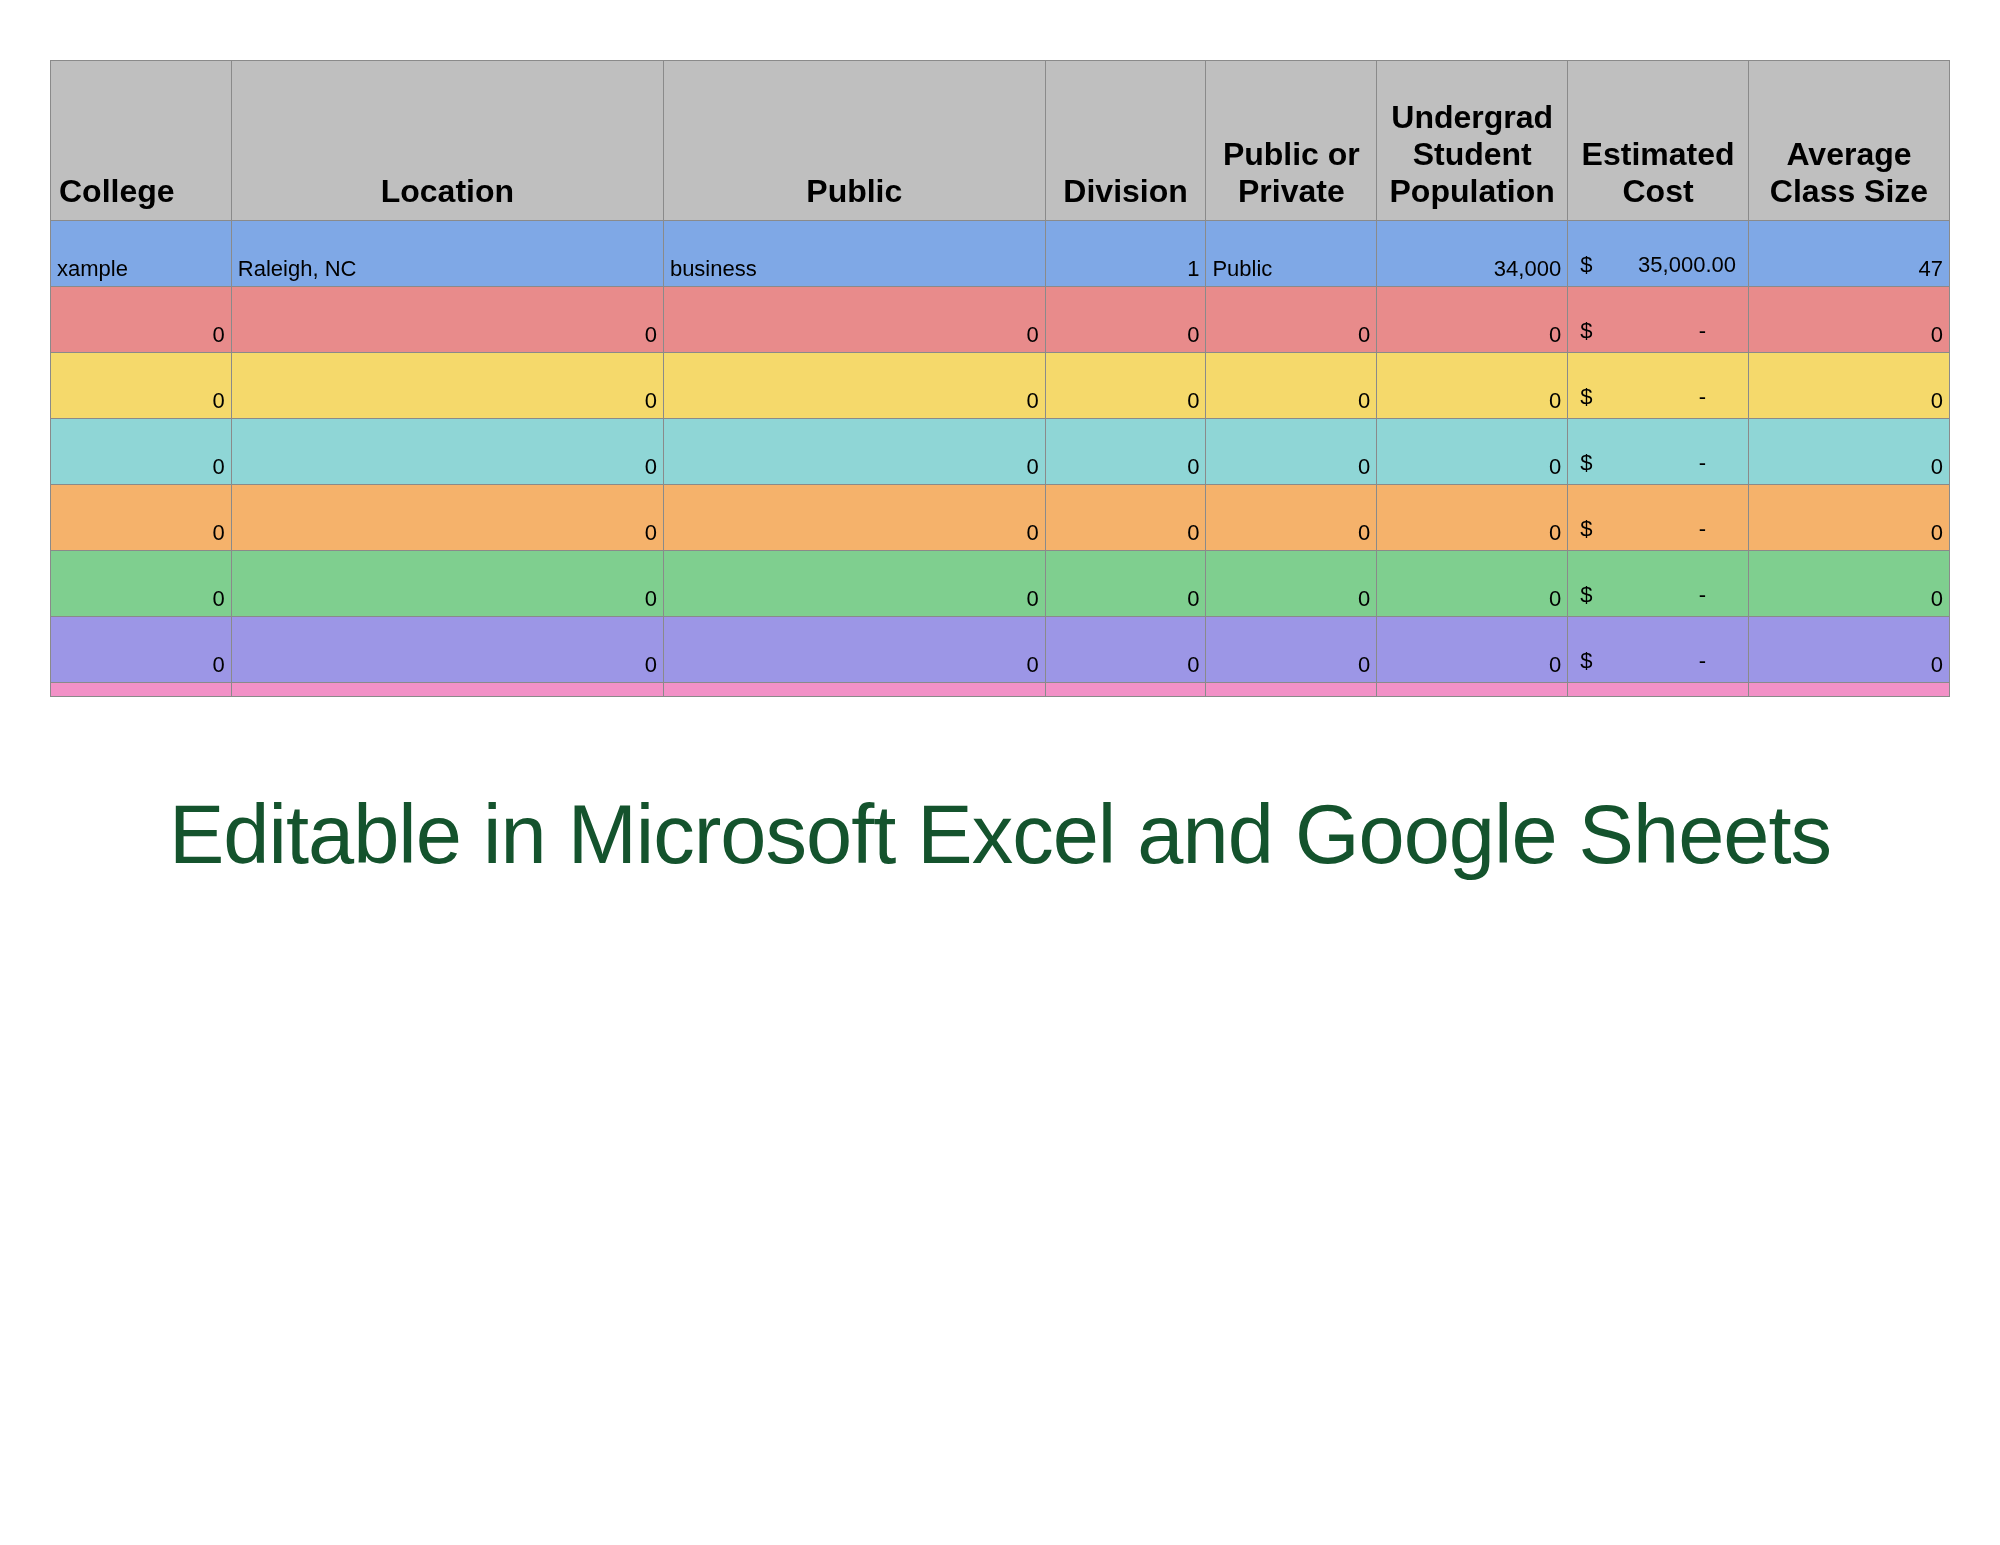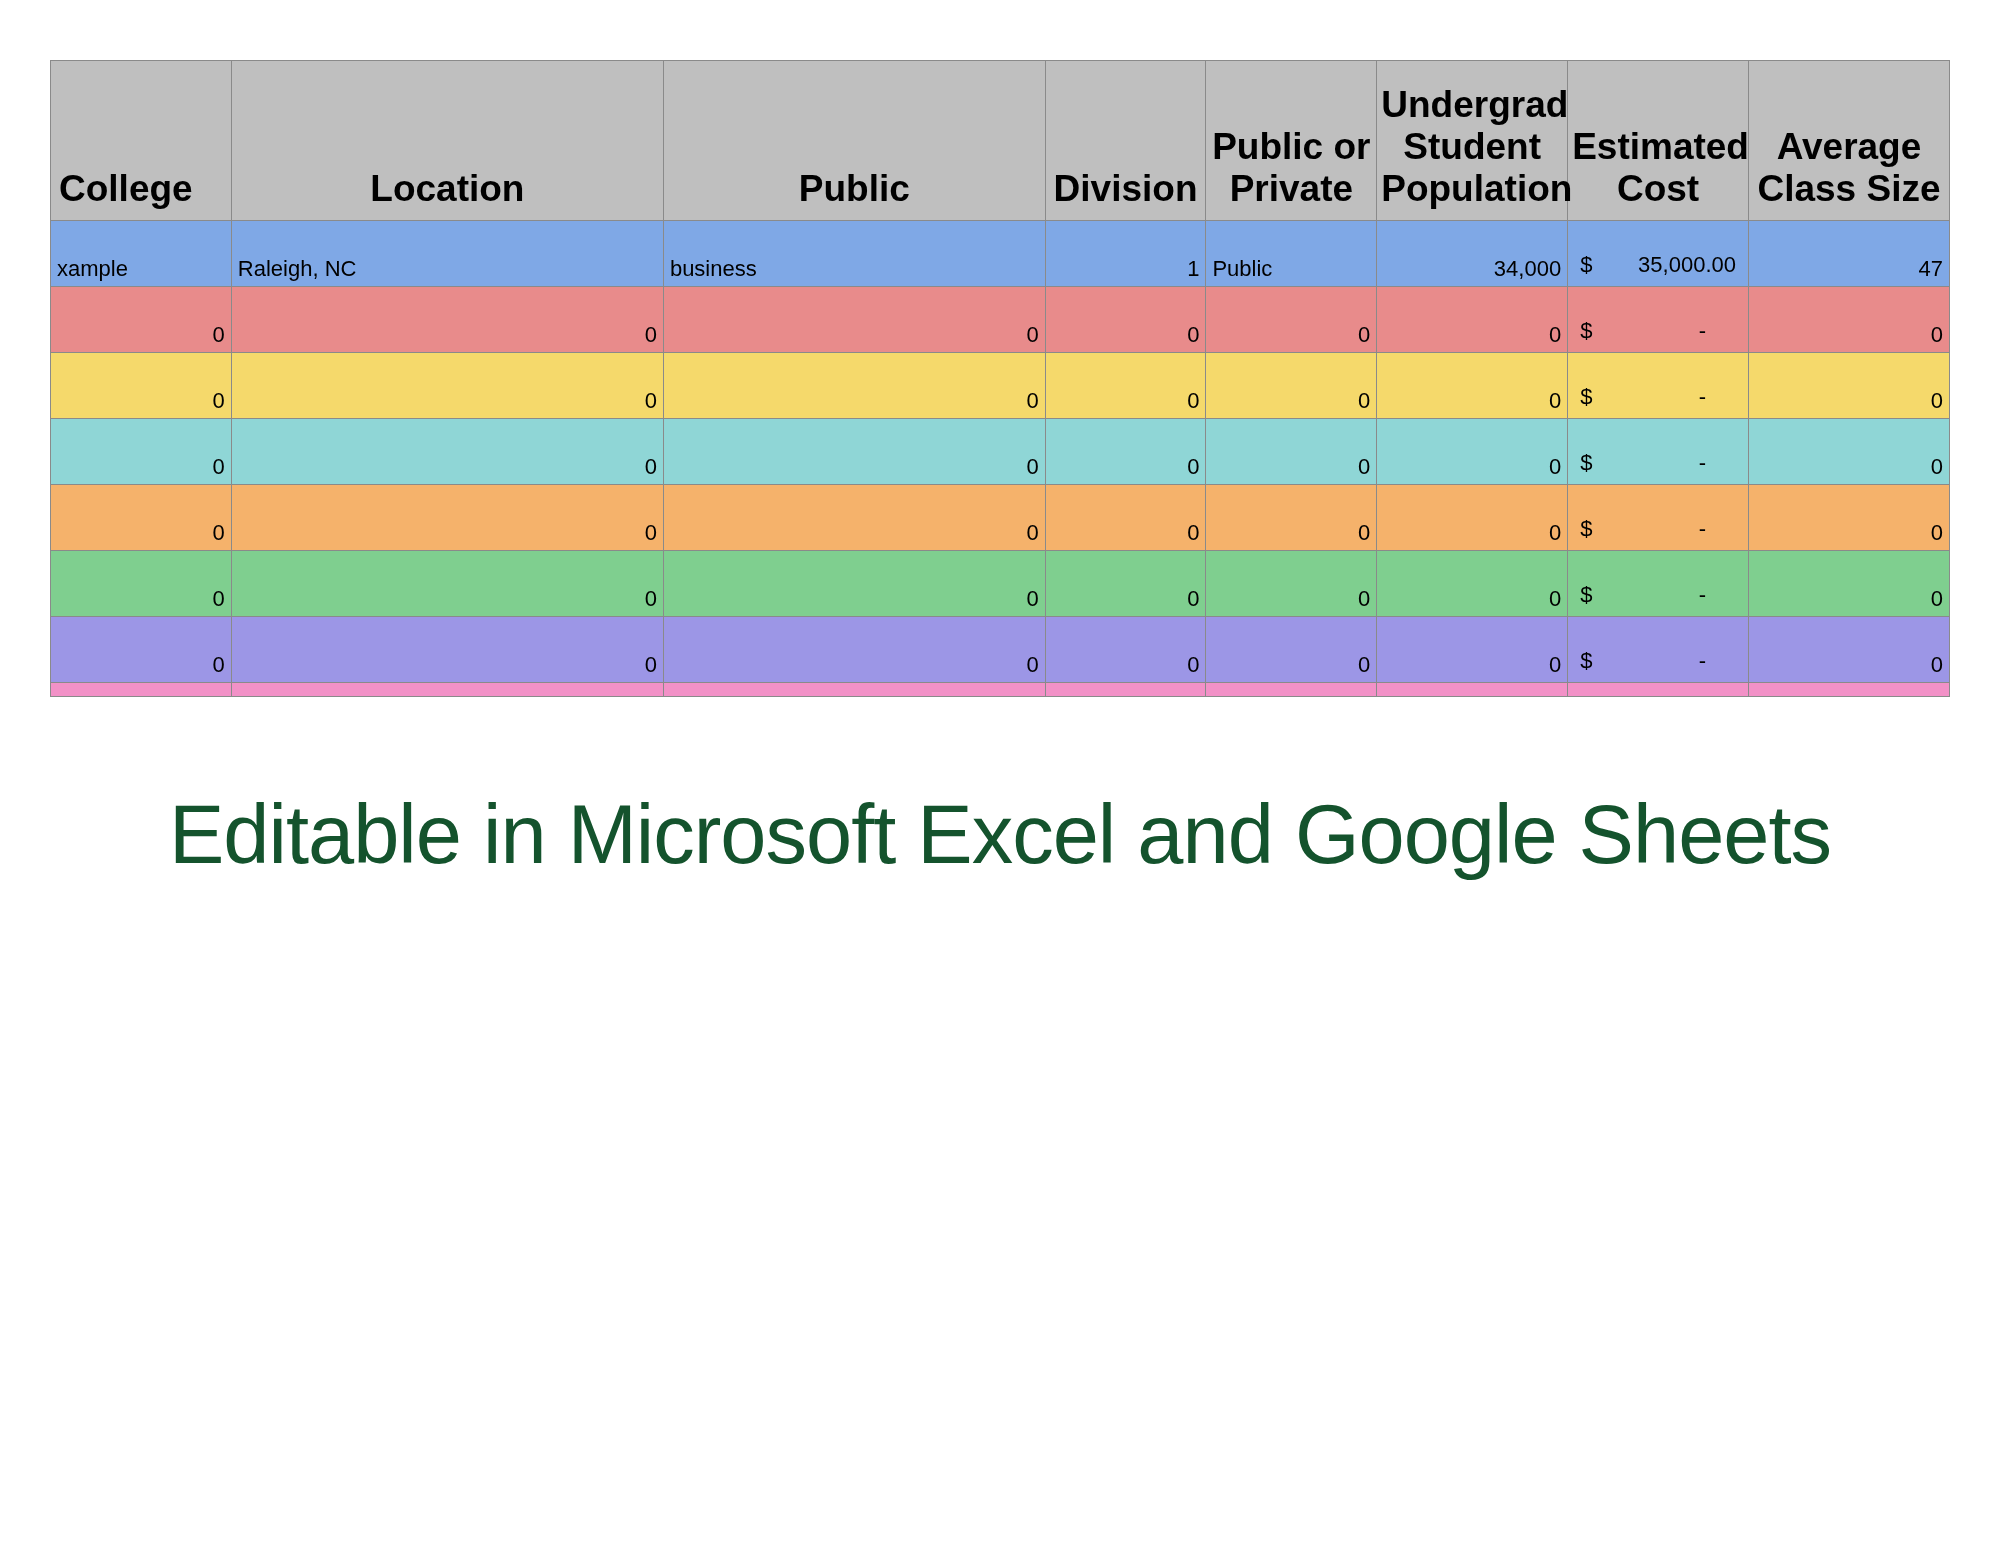--- a/index.html
+++ b/index.html
@@ -36,21 +36,21 @@
     table-layout: fixed;
   }
   table.sheet th, table.sheet td {
     border: 1px solid #8a8a8a;
     font-family: Arial, sans-serif;
     color: #000;
   }
   table.sheet thead th {
     background: #bfbfbf;
     font-weight: 700;
-    font-size: 37px;
+    font-size: 32px;
     text-align: center;
     vertical-align: bottom;
     padding: 6px 4px 10px 4px;
     height: 160px;
   }
   table.sheet thead th:first-child {
     text-align: left;
     padding-left: 8px;
   }
   table.sheet tbody td {

